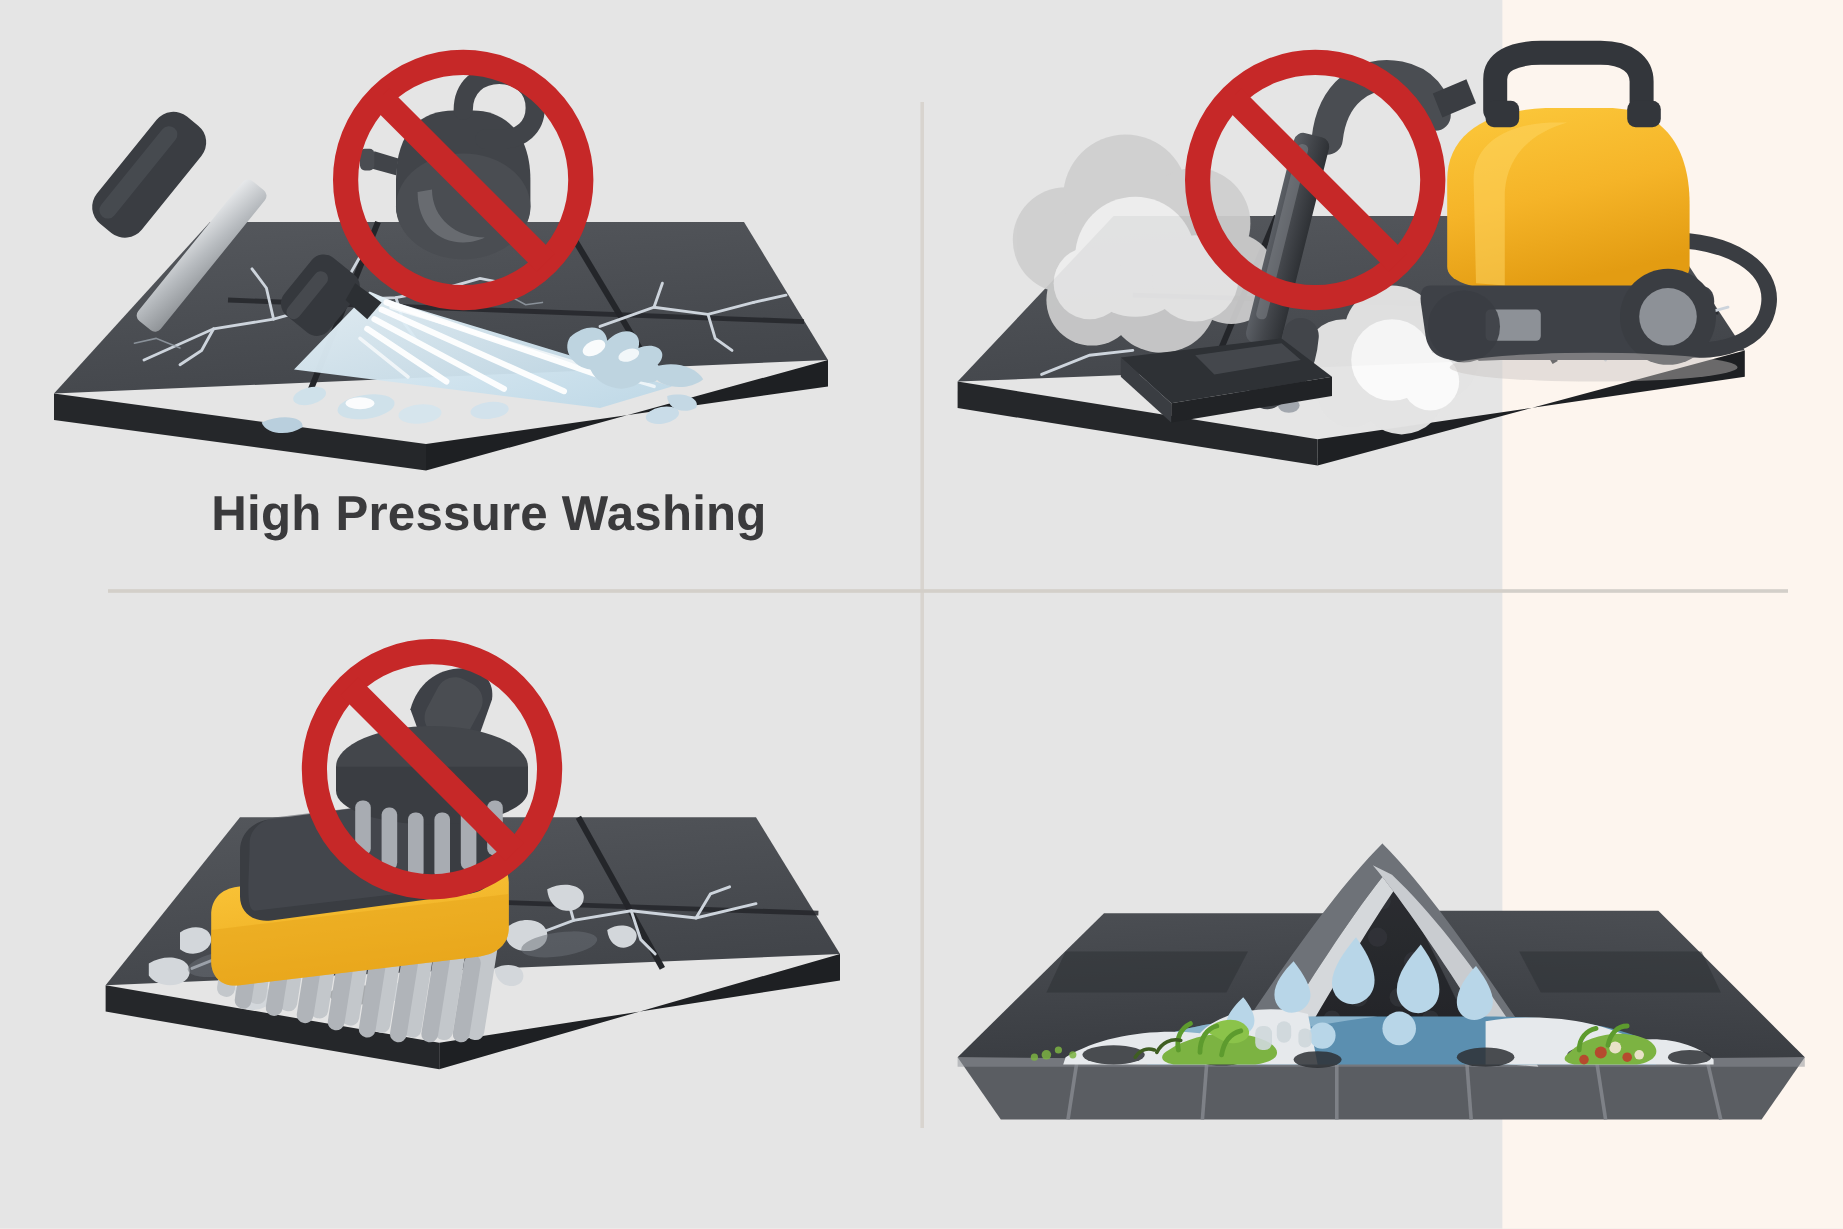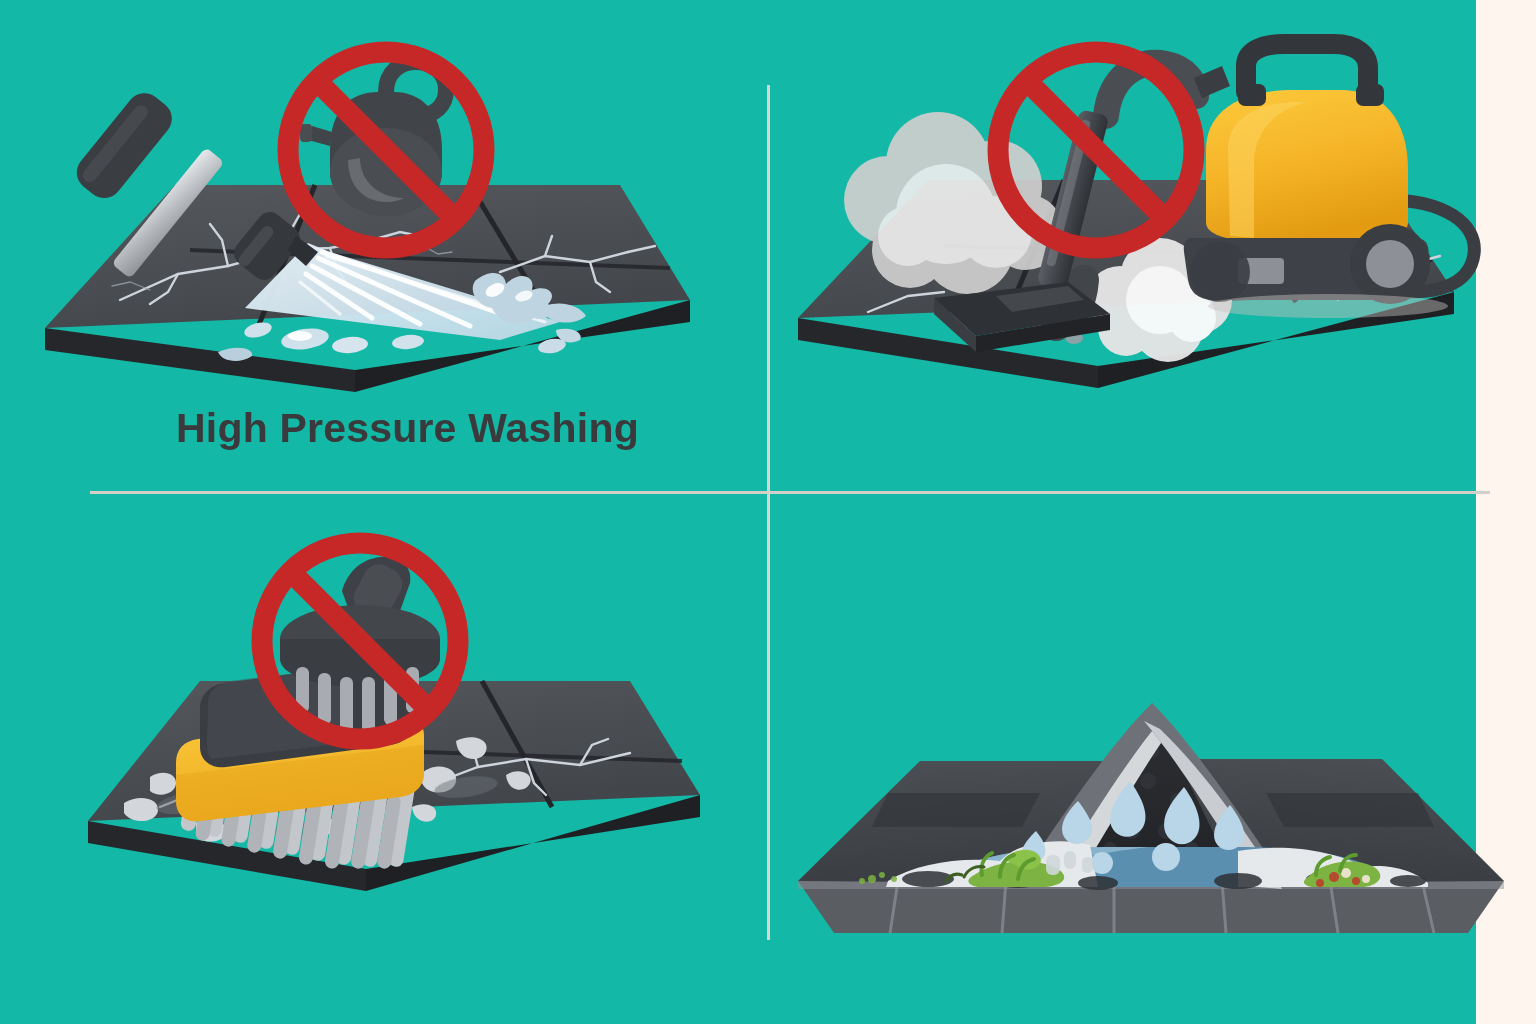--- a/index.html
+++ b/index.html
@@ -9,23 +9,23 @@
   }
   body {
     width: 1536px;
     height: 1024px;
     overflow: hidden;
     background: #fdf5ee;
     font-family: "Liberation Sans", sans-serif;
   }
   #infographic {
     position: relative;
-    width: 1476px;
+    width: 1252px;
     height: 1024px;
-    background: #14b8a6;
+    background: #e5e5e5;
   }
   .divider-v {
     position: absolute;
     left: 767px;
     top: 85px;
     width: 3px;
     height: 855px;
     background: #d8d4cf;
   }
   .divider-h {

